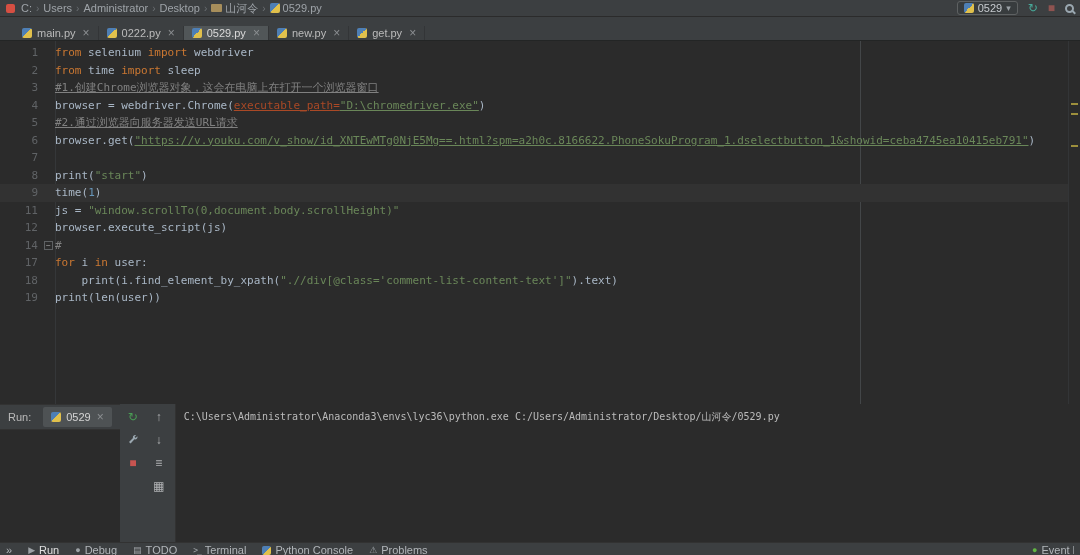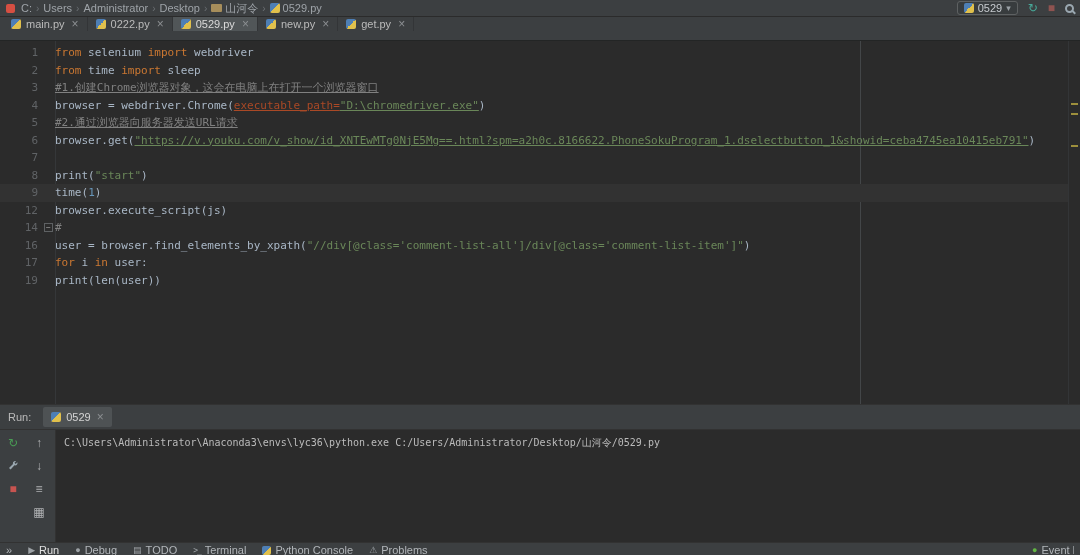--- a/index.html
+++ b/index.html
@@ -14,21 +14,21 @@
   .crumb{display:flex;align-items:center;gap:3px;cursor:default;}
   .crumb-sep{color:#6b6f73;font-size:10px;}
   .top-right{margin-left:auto;display:flex;align-items:center;gap:10px;}
   .run-combo{display:flex;align-items:center;gap:4px;border:1px solid #5e6162;background:#383c3e;border-radius:3px;height:14px;padding:0 6px;color:#c7cbcf;}
   .run-combo .caret{color:#9aa0a5;font-size:9px;}
   .tbico{font-size:12px;line-height:12px;}
   .mag{width:9px;height:9px;border:2px solid #9aa7b0;border-radius:50%;position:relative;display:inline-block;}
   .mag::after{content:"";position:absolute;width:5px;height:2px;background:#9aa7b0;transform:rotate(45deg);right:-4px;bottom:-2px;}
 
   
-  .tabbar{height:24px;flex:none;background:#3c3f41;display:flex;align-items:flex-start;border-bottom:1px solid #232525;padding-left:3px;}
+  .tabbar{height:24px;flex:none;background:#3c3f41;display:flex;align-items:flex-end;border-bottom:1px solid #232525;padding-left:14px;}
   .tab{display:flex;align-items:center;gap:5px;padding:0 8px;border-right:1px solid #333537;color:#bbbbbb;}
   .tab.active{background:#515658;color:#dadada;}
   .tab-close{color:#8c8f92;font-size:12px;margin-left:2px;}
   .pyico{width:10px;height:10px;border-radius:2px;background:linear-gradient(135deg,#4e7fb5 50%,#e0c04c 50%);display:inline-block;flex:none;}
   .folderico{width:11px;height:8px;background:#a78e5b;border-radius:1px;display:inline-block;flex:none;}
 
   
   .editor{position:relative;height:363px;flex:none;background:#2b2b2b;overflow:hidden;font-family:"DejaVu Sans Mono","Liberation Mono",monospace;font-size:11px;}
   .gutter-sep{position:absolute;left:55px;top:0;bottom:0;border-left:1px solid #353739;}
   .guide{position:absolute;left:860px;top:0;bottom:0;border-left:1px solid #434648;}
@@ -44,21 +44,21 @@
   .tk-kw{color:#cc7832;}
   .tk-p{color:#a9b7c6;}
   .tk-s{color:#6a8759;}
   .tk-su{color:#6a8759;text-decoration:underline;}
   .tk-c{color:#808080;}
   .tk-cu{color:#808080;text-decoration:underline;}
   .tk-n{color:#6897bb;}
   .tk-pa{color:#aa4926;text-decoration:underline;}
 
   
-  .runpanel{height:138px;flex:none;display:flex;flex-direction:column;background:#2b2b2b;}
+  .runpanel{height:138px;flex:none;display:flex;flex-direction:row;background:#2b2b2b;}
   .run-header{height:26px;flex:none;background:#3c3f41;display:flex;align-items:center;gap:12px;padding:0 8px;border-top:1px solid #323232;border-bottom:1px solid #323232;}
   .run-title{color:#bbbbbb;}
   .run-tab{display:flex;align-items:center;gap:5px;background:#4e5254;padding:3px 8px;border-radius:2px;color:#d4d4d4;}
   .run-tab .tab-close{margin-left:1px;}
   .run-body{flex:1;display:flex;min-height:0;}
   .run-toolbar{width:56px;flex:none;background:#3c3f41;border-right:1px solid #323232;display:grid;grid-template-columns:26px 26px;align-content:start;justify-items:center;row-gap:7px;padding-top:5px;}
   .ricon{width:16px;height:16px;display:flex;align-items:center;justify-content:center;font-size:12px;line-height:16px;}
   .ricon:last-child{grid-column:2;}
   .console{flex:1;padding:6px 8px;font-family:"DejaVu Sans Mono","Liberation Mono",monospace;font-size:10px;color:#bbbbbb;white-space:pre;overflow:hidden;}
 
@@ -151,24 +151,25 @@
     <div class="code-lines" id="code-lines">
         <div class="crow"><span class="ln">1</span><span class="fold"></span><span class="codetxt"><span class="tk-kw">from</span><span class="tk-p"> selenium </span><span class="tk-kw">import</span><span class="tk-p"> webdriver</span></span></div>
         <div class="crow"><span class="ln">2</span><span class="fold"></span><span class="codetxt"><span class="tk-kw">from</span><span class="tk-p"> time </span><span class="tk-kw">import</span><span class="tk-p"> sleep</span></span></div>
         <div class="crow"><span class="ln">3</span><span class="fold"></span><span class="codetxt"><span class="tk-cu">#1.创建Chrome浏览器对象，这会在电脑上在打开一个浏览器窗口</span></span></div>
         <div class="crow"><span class="ln">4</span><span class="fold"></span><span class="codetxt"><span class="tk-p">browser = webdriver.Chrome(</span><span class="tk-pa">executable_path=</span><span class="tk-su">"D:\chromedriver.exe"</span><span class="tk-p">)</span></span></div>
         <div class="crow"><span class="ln">5</span><span class="fold"></span><span class="codetxt"><span class="tk-cu">#2.通过浏览器向服务器发送URL请求</span></span></div>
         <div class="crow"><span class="ln">6</span><span class="fold"></span><span class="codetxt"><span class="tk-p">browser.get(</span><span class="tk-su">"https://v.youku.com/v_show/id_XNTEwMTg0NjE5Mg==.html?spm=a2h0c.8166622.PhoneSokuProgram_1.dselectbutton_1&amp;showid=ceba4745ea10415eb791"</span><span class="tk-p">)</span></span></div>
         <div class="crow"><span class="ln">7</span><span class="fold"></span><span class="codetxt"></span></div>
         <div class="crow"><span class="ln">8</span><span class="fold"></span><span class="codetxt"><span class="tk-p">print(</span><span class="tk-s">"start"</span><span class="tk-p">)</span></span></div>
         <div class="crow caret"><span class="ln">9</span><span class="fold"></span><span class="codetxt"><span class="tk-p">time(</span><span class="tk-n">1</span><span class="tk-p">)</span></span></div>
+        <div class="crow"><span class="ln">11</span><span class="fold"></span><span class="codetxt"><span class="tk-p">js = </span><span class="tk-s">"window.scrollTo(0,document.body.scrollHeight)"</span></span></div>
         <div class="crow"><span class="ln">12</span><span class="fold"></span><span class="codetxt"><span class="tk-p">browser.execute_script(js)</span></span></div>
         <div class="crow"><span class="ln">14</span><span class="fold"><span class="foldbox">−</span></span><span class="codetxt"><span class="tk-c">#</span></span></div>
-        <div class="crow"><span class="ln">16</span><span class="fold"></span><span class="codetxt"><span class="tk-p">user = browser.find_elements_by_xpath(</span><span class="tk-s">"//div[@class='comment-list-all']/div[@class='comment-list-item']"</span><span class="tk-p">)</span></span></div>
         <div class="crow"><span class="ln">17</span><span class="fold"></span><span class="codetxt"><span class="tk-kw">for</span><span class="tk-p"> i </span><span class="tk-kw">in</span><span class="tk-p"> user:</span></span></div>
+        <div class="crow"><span class="ln">18</span><span class="fold"></span><span class="codetxt"><span class="tk-p">    print(i.find_element_by_xpath(</span><span class="tk-s">".//div[@class='comment-list-content-text']"</span><span class="tk-p">).text)</span></span></div>
         <div class="crow"><span class="ln">19</span><span class="fold"></span><span class="codetxt"><span class="tk-p">print(len(user))</span></span></div>
       </div>
     <div class="stripe">
       <div class="smark" style="top:62px"></div>
       <div class="smark" style="top:72px"></div>
       <div class="smark" style="top:104px"></div>
     </div>
   </div>
 
   <div class="runpanel">

